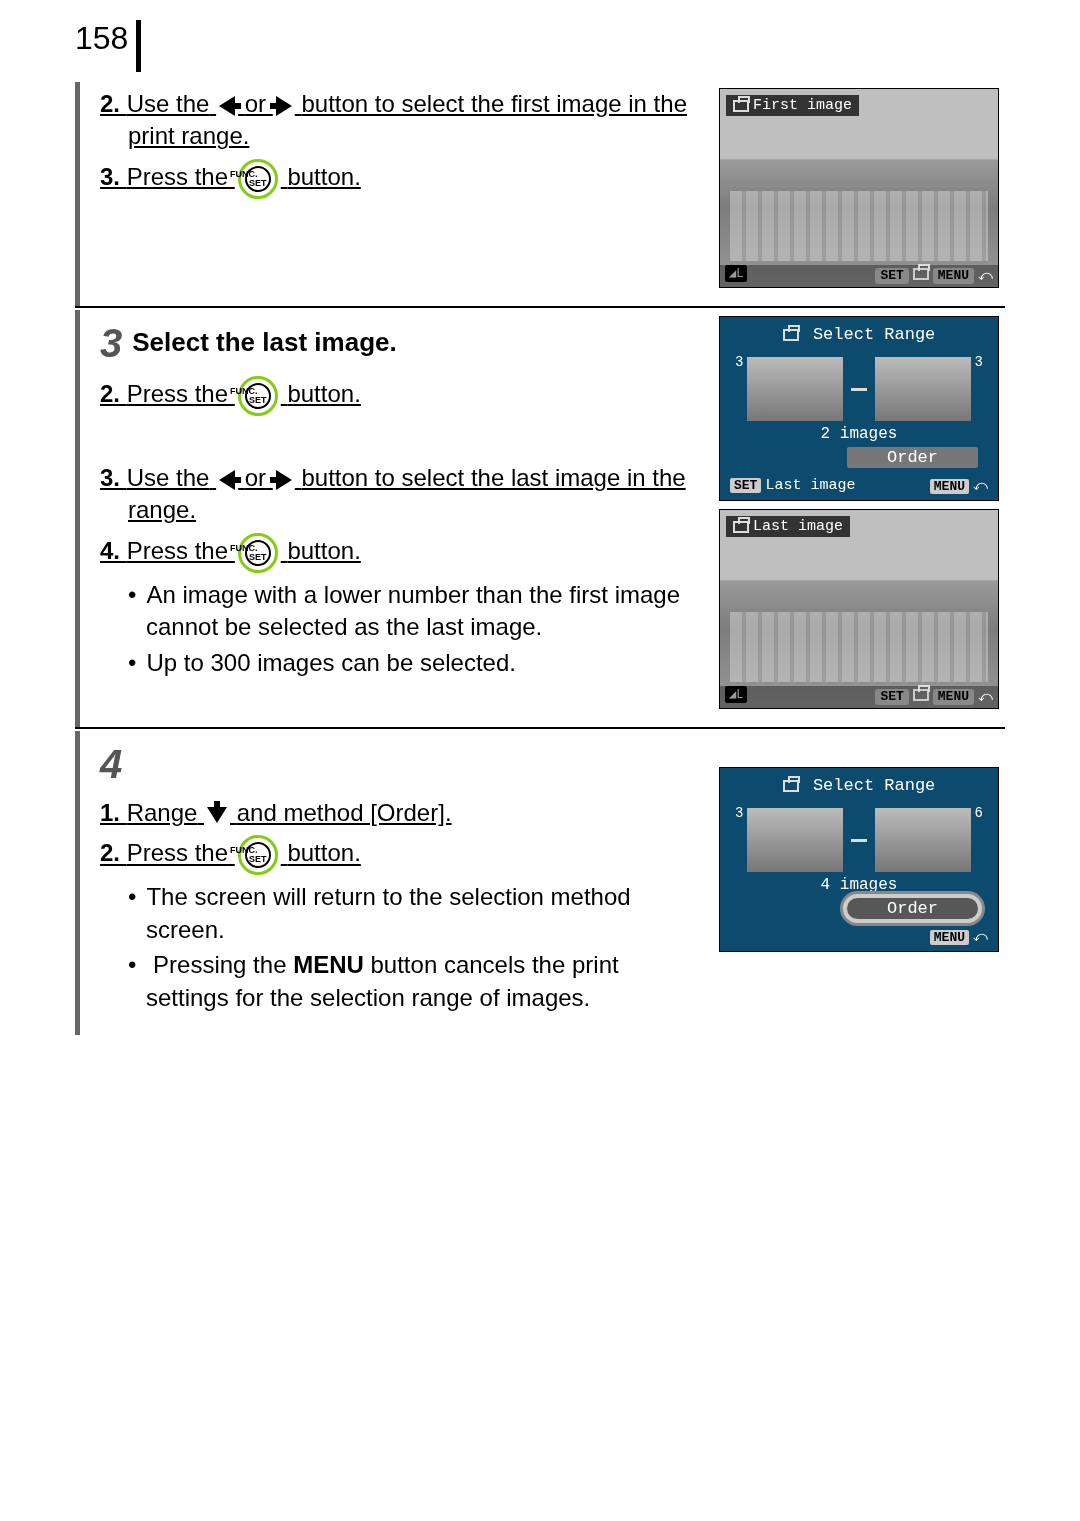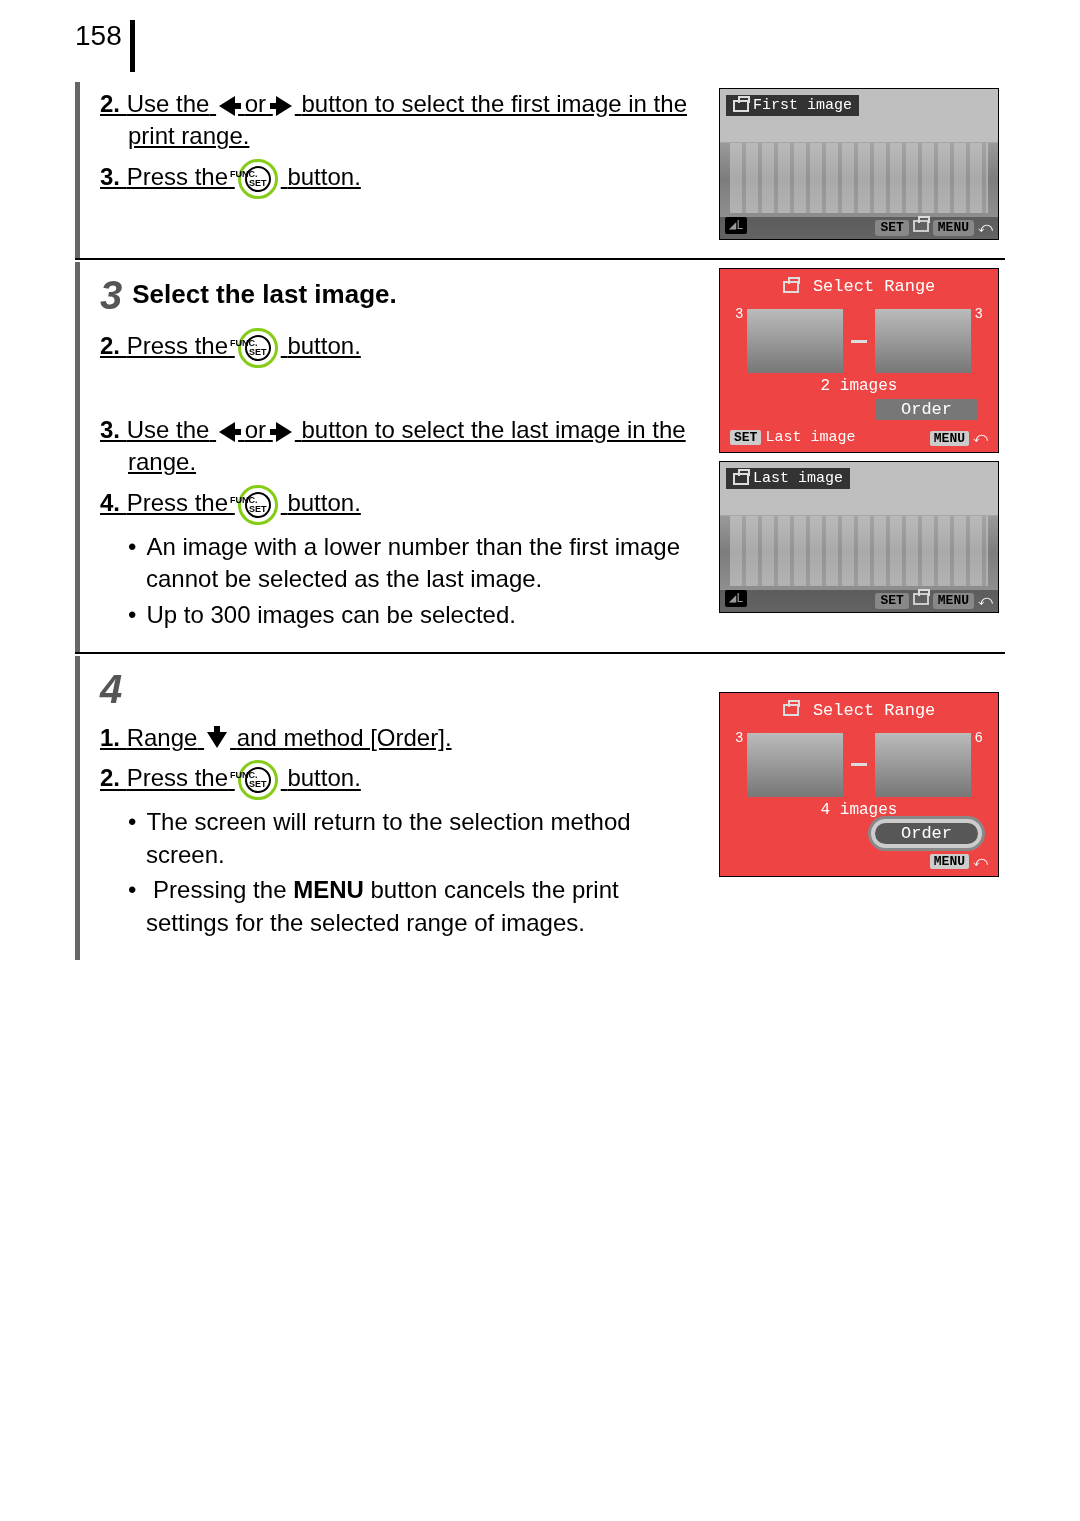--- a/index.html
+++ b/index.html
@@ -1,19 +1,19 @@
 <!DOCTYPE html>
 <html><head>
   <meta charset="utf-8">
   <style>
     * { box-sizing: border-box; margin: 0; padding: 0; }
     body { background: #fff; font-family: Arial, Helvetica, sans-serif; color: #000; width: 1080px; }
     .page { padding: 20px 75px 60px 75px; }
     .page-number-block { display: flex; align-items: flex-start; margin-bottom: 10px; }
-    .page-number { font-size: 28px; margin-right: 8px; }
+    .page-number { font-size: 32px; margin-right: 8px; }
     .page-vert-bar { width: 5px; height: 52px; background: #000; }
     
     .section { display: flex; align-items: stretch; margin-bottom: 2px; border-bottom: 2px solid #000; }
     .section:last-child { border-bottom: none; }
     .left-bar { width: 5px; background: #666; flex-shrink: 0; }
     .content-row { display: flex; flex: 1; }
     .text-col { flex: 1; padding: 6px 14px 18px 20px; font-size: 24px; line-height: 1.35; }
     .screen-col { width: 290px; padding: 6px 4px 10px 4px; flex-shrink: 0; }
     
     .step-heading { display: flex; align-items: center; margin-bottom: 6px; }
@@ -34,39 +34,39 @@
     .arrow-right::after { content:""; position: absolute; right: 14px; top: -3px; width: 8px; height: 6px; background: #000; }
     .arrow-down { border-left: 10px solid transparent; border-right: 10px solid transparent; border-top: 16px solid #000; position: relative; }
     .arrow-down::after { content:""; position: absolute; top: -22px; left: -3px; width: 6px; height: 8px; background: #000; }
     
     .func-set { display: inline-flex; align-items: center; justify-content: center; width: 40px; height: 40px; border: 3px solid #84cc16; border-radius: 50%; vertical-align: middle; margin: 0 3px; position: relative; }
     .func-set::before { content:""; position:absolute; inset: 4px; border: 2px solid #000; border-radius: 50%; }
     .func-set-text { font-size: 9px; font-weight: bold; line-height: 1; text-align: center; position: relative; z-index: 1; }
     
     .bold { font-weight: bold; }
     
-    .camera-screen { width: 280px; height: 152px; background: #3b82f6; border: 1px solid #000; position: relative; color: #fff; font-family: "Courier New", monospace; font-size: 16px; overflow: hidden; margin-bottom: 8px; }
+    .camera-screen { width: 280px; height: 200px; background: #3b82f6; border: 1px solid #000; position: relative; color: #fff; font-family: "Courier New", monospace; font-size: 16px; overflow: hidden; margin-bottom: 8px; }
     .camera-screen .title-tag { position: absolute; top: 6px; left: 6px; background: #333; padding: 2px 7px; font-size: 15px; display: flex; align-items: center; gap: 4px; }
     .camera-screen .bottom-bar { position: absolute; bottom: 0; left: 0; right: 0; display: flex; justify-content: flex-end; gap: 4px; padding: 3px 5px; background: rgba(0,0,0,0.35); }
     .camera-screen .pill { background: #888; color: #000; border-radius: 3px; padding: 0 5px; font-size: 13px; font-weight: bold; }
     .camera-screen .photo-bg { position: absolute; inset: 0; background: linear-gradient(#bfbfbf 0%, #bfbfbf 35%, #9a9a9a 36%, #7d7d7d 60%, #999 100%); }
     .camera-screen .beach-chairs { position: absolute; bottom: 26px; left: 10px; right: 10px; height: 70px; background: repeating-linear-gradient(90deg, #e0e0e0 0 12px, #b0b0b0 12px 16px); opacity: .45; }
     .camera-screen .bl-badge { position: absolute; bottom: 5px; left: 5px; background: #000; color: #eee; font-size: 12px; padding: 1px 4px; border-radius: 2px; }
     
-    .range-screen { width: 280px; height: 185px; background: #ef4444; border: 1px solid #000; position: relative; color: #fff; font-family: "Courier New", monospace; margin-bottom: 8px; overflow:hidden; }
+    .range-screen { width: 280px; height: 185px; background: #0c4a6e; border: 1px solid #000; position: relative; color: #fff; font-family: "Courier New", monospace; margin-bottom: 8px; overflow:hidden; }
     .range-screen .rs-title { position: absolute; top: 8px; left: 0; right:0; text-align: center; font-size: 17px; }
     .range-screen .rs-title .print-icon { margin-right: 4px; }
     .range-screen .thumbs { position: absolute; top: 40px; left: 20px; right: 20px; display: flex; align-items: center; justify-content: center; gap: 8px; }
     .range-screen .thumb { width: 96px; height: 64px; background: linear-gradient(#bbb, #777); position: relative; }
     .range-screen .thumb .tnum { position: absolute; top: -3px; font-size: 14px; color:#fff; }
     .range-screen .thumb.t-first .tnum { left: -12px; }
     .range-screen .thumb.t-last .tnum { right: -12px; }
     .range-screen .dash { width: 16px; height: 3px; background: #ddd; }
     .range-screen .count { position: absolute; top: 108px; left: 0; right: 0; text-align: center; font-size: 16px; }
-    .range-screen .order-btn { position: absolute; top: 130px; right: 20px; background: #777; padding: 1px 26px; font-size: 17px; border-radius: 2px; }
+    .range-screen .order-btn { position: absolute; top: 130px; right: 20px; background: #777; padding: 1px 40px; font-size: 17px; border-radius: 2px; }
     .range-screen .order-btn.highlight { background: #575757; box-shadow: 0 0 0 4px #ccc, 0 0 0 7px #888; border-radius: 14px; }
     .range-screen .footer-left { position: absolute; bottom: 6px; left: 10px; font-size: 15px; display:flex; align-items:center; gap:4px;}
     .range-screen .footer-right { position: absolute; bottom: 6px; right: 10px; font-size: 15px; display:flex; align-items:center; gap:4px;}
     .range-screen .set-box { background: #ccc; color: #000; border-radius: 2px; padding: 0 4px; font-size: 13px; font-weight: bold; }
     .range-screen .menu-box { background: #ccc; color: #000; border-radius: 2px; padding: 0 4px; font-size: 13px; font-weight: bold; }
     
     .print-icon { display: inline-block; width: 16px; height: 12px; border: 2px solid #ddd; position: relative; vertical-align: middle; }
     .print-icon::after { content:""; position: absolute; top: -6px; left: 3px; width: 8px; height: 5px; border: 2px solid #ddd; border-bottom: none; }
     
     .undo-icon { display:inline-block; font-size:14px; }
@@ -232,21 +232,21 @@
               <span class="func-set-text"><span>FUNC.</span><br><span>SET</span></span>
             </span>
             <span>button.</span>
           </li>
         </ol>
         <ul class="bullets">
           <li>The screen will return to the selection method screen.</li>
           <li>
             <span>Pressing the</span>
             <span class="bold">MENU</span>
-            <span>button cancels the print settings for the selected range of images.</span>
+            <span>button cancels the print settings for the selection range of images.</span>
           </li>
         </ul>
       </div>
       <div class="screen-col">
         <div style="height:30px;"></div>
         <div class="range-screen">
           <div class="rs-title">
             <span class="print-icon"></span>
             <span>Select Range</span>
           </div>

